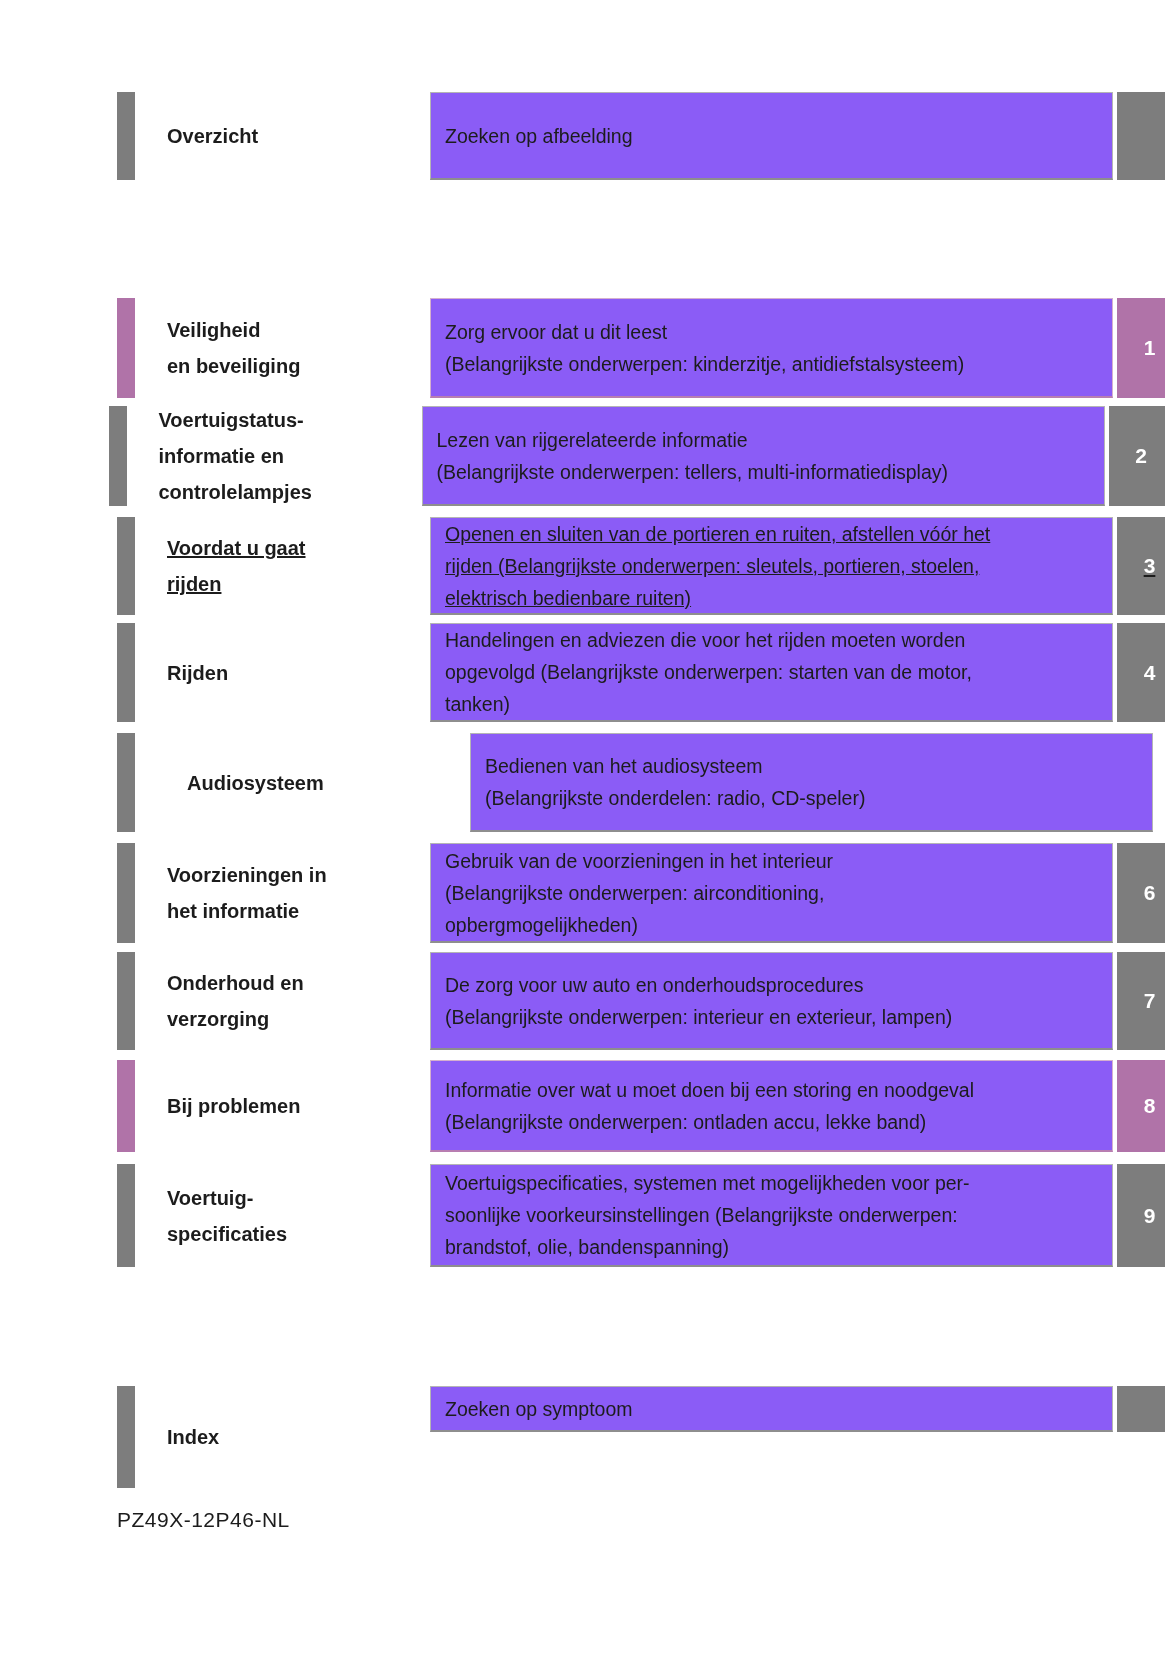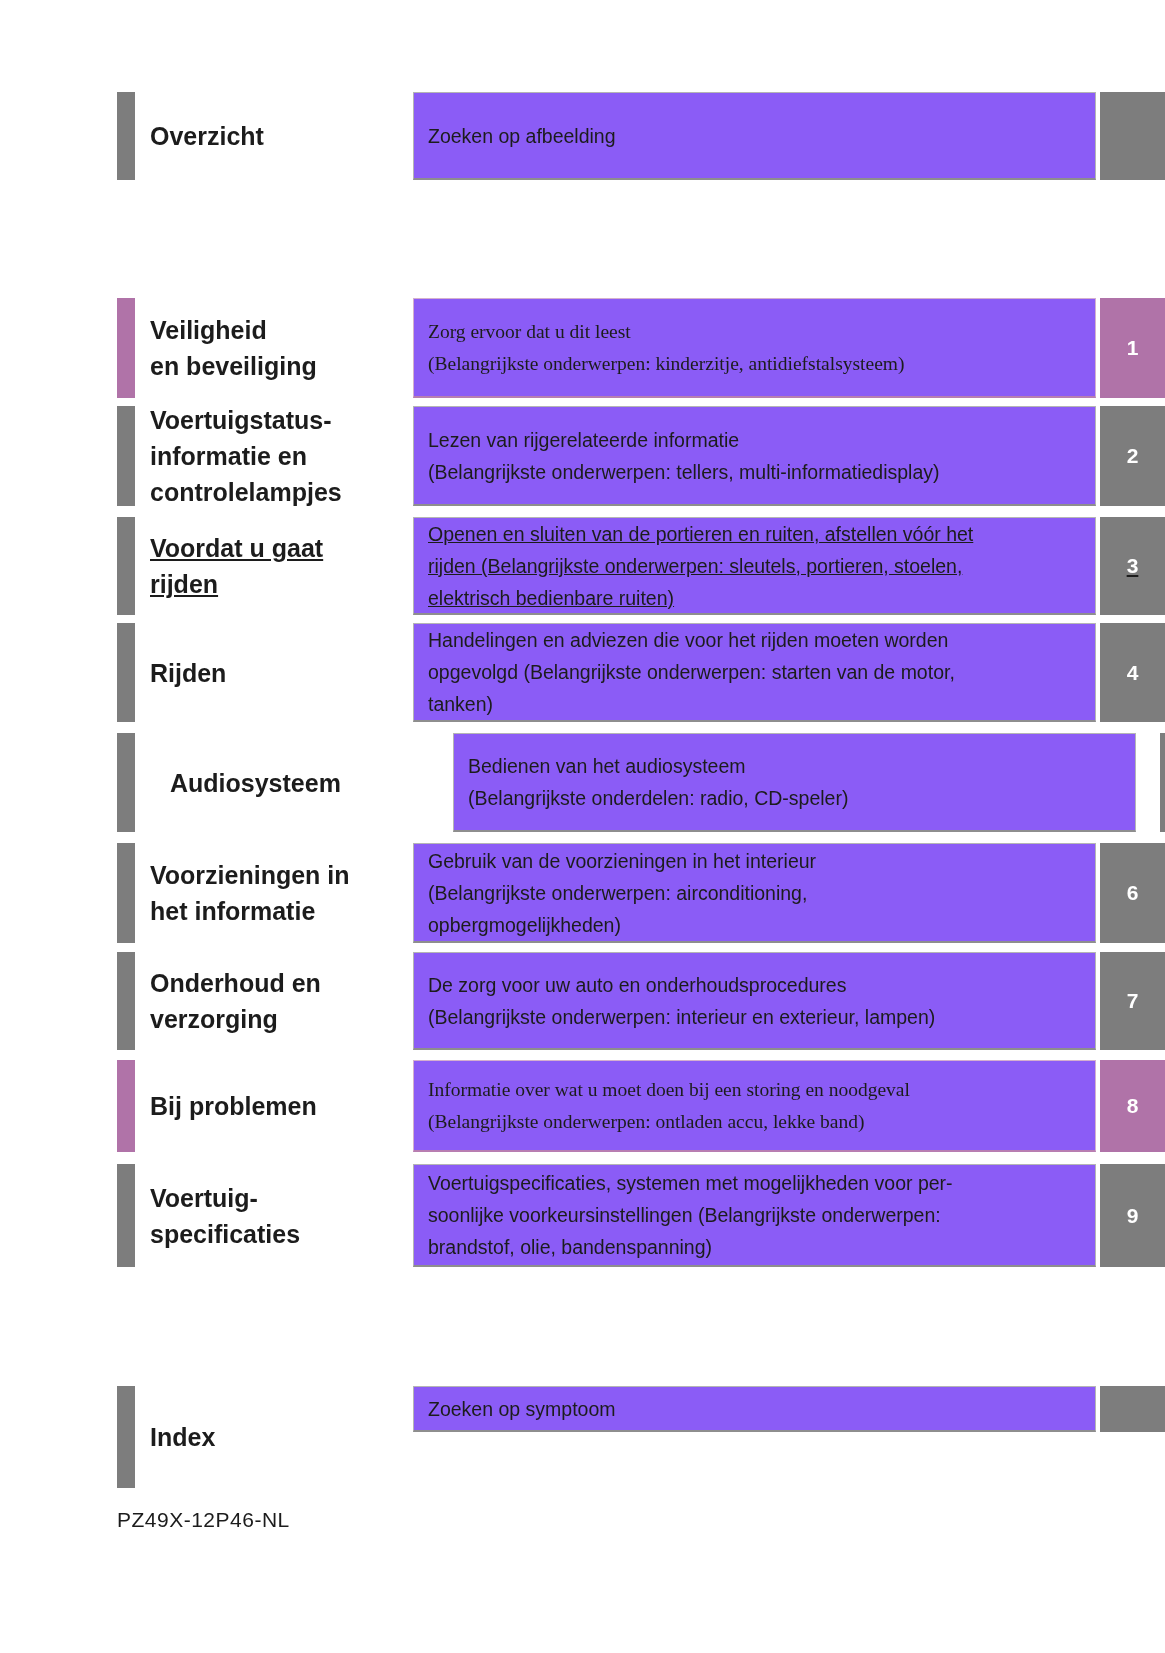--- a/index.html
+++ b/index.html
@@ -23,25 +23,25 @@
     flex: none;
     width: 18px;
     height: 100%;
   }
   .gray .accent-bar   { background: #7d7d7d; }
   .purple .accent-bar { background: #b073a8; }
 
   .title-col {
     flex: none;
     width: 263px;
-    margin-left: 15px;
+    margin-left: 32px;
     display: flex;
     align-items: center;
     font-weight: bold;
-    font-size: 25px;
+    font-size: 20px;
     line-height: 36px;
     white-space: pre-line;
   }
   .desc-box {
     flex: none;
     width: 683px;
     box-sizing: border-box;
     border: 1px solid #b5b5b5;
     border-bottom: 2px solid #8e8e8e;
     background: #8b5cf6;
@@ -49,40 +49,39 @@
     align-items: center;
     padding-left: 14px;
     padding-right: 6px;
     font-size: 19.5px;
     line-height: 32px;
     white-space: pre-line;
   }
   .purple .desc-box {
     border: 1px solid #d4b0ce;
     border-bottom: 2px solid #b87eb1;
-    font-family: Liberation Serif, serif;
   }
   .num-box {
     flex: none;
     width: 65px;
     margin-left: 4px;
     display: flex;
     align-items: center;
     justify-content: center;
     color: #ffffff;
     font-weight: bold;
     font-size: 21px;
   }
   .gray .num-box   { background: #7d7d7d; }
   .purple .num-box { background: #b073a8; }
 
   
   .r-ov { height: 88px;  margin-top: 92px; margin-bottom: 118px; }
   .r-s1 { height: 100px; margin-bottom: 8px; }
-  .r-s2 { height: 100px; margin-bottom: 11px; }
+  .r-s2 { height: 100px; margin-bottom: 11px; justify-content: center; }
   .r-s3 { height: 98px;  margin-bottom: 8px; text-decoration: underline; }
   .r-s4 { height: 99px;  margin-bottom: 11px; }
   .r-s5 { height: 99px;  margin-bottom: 11px; gap: 20px; }
   .r-s6 { height: 100px; margin-bottom: 9px; }
   .r-s7 { height: 98px;  margin-bottom: 10px; }
   .r-s8 { height: 92px;  margin-bottom: 12px; }
   .r-s9 { height: 103px; margin-bottom: 0; }
   .r-ix { height: 102px; margin-top: 119px; }
 
   

